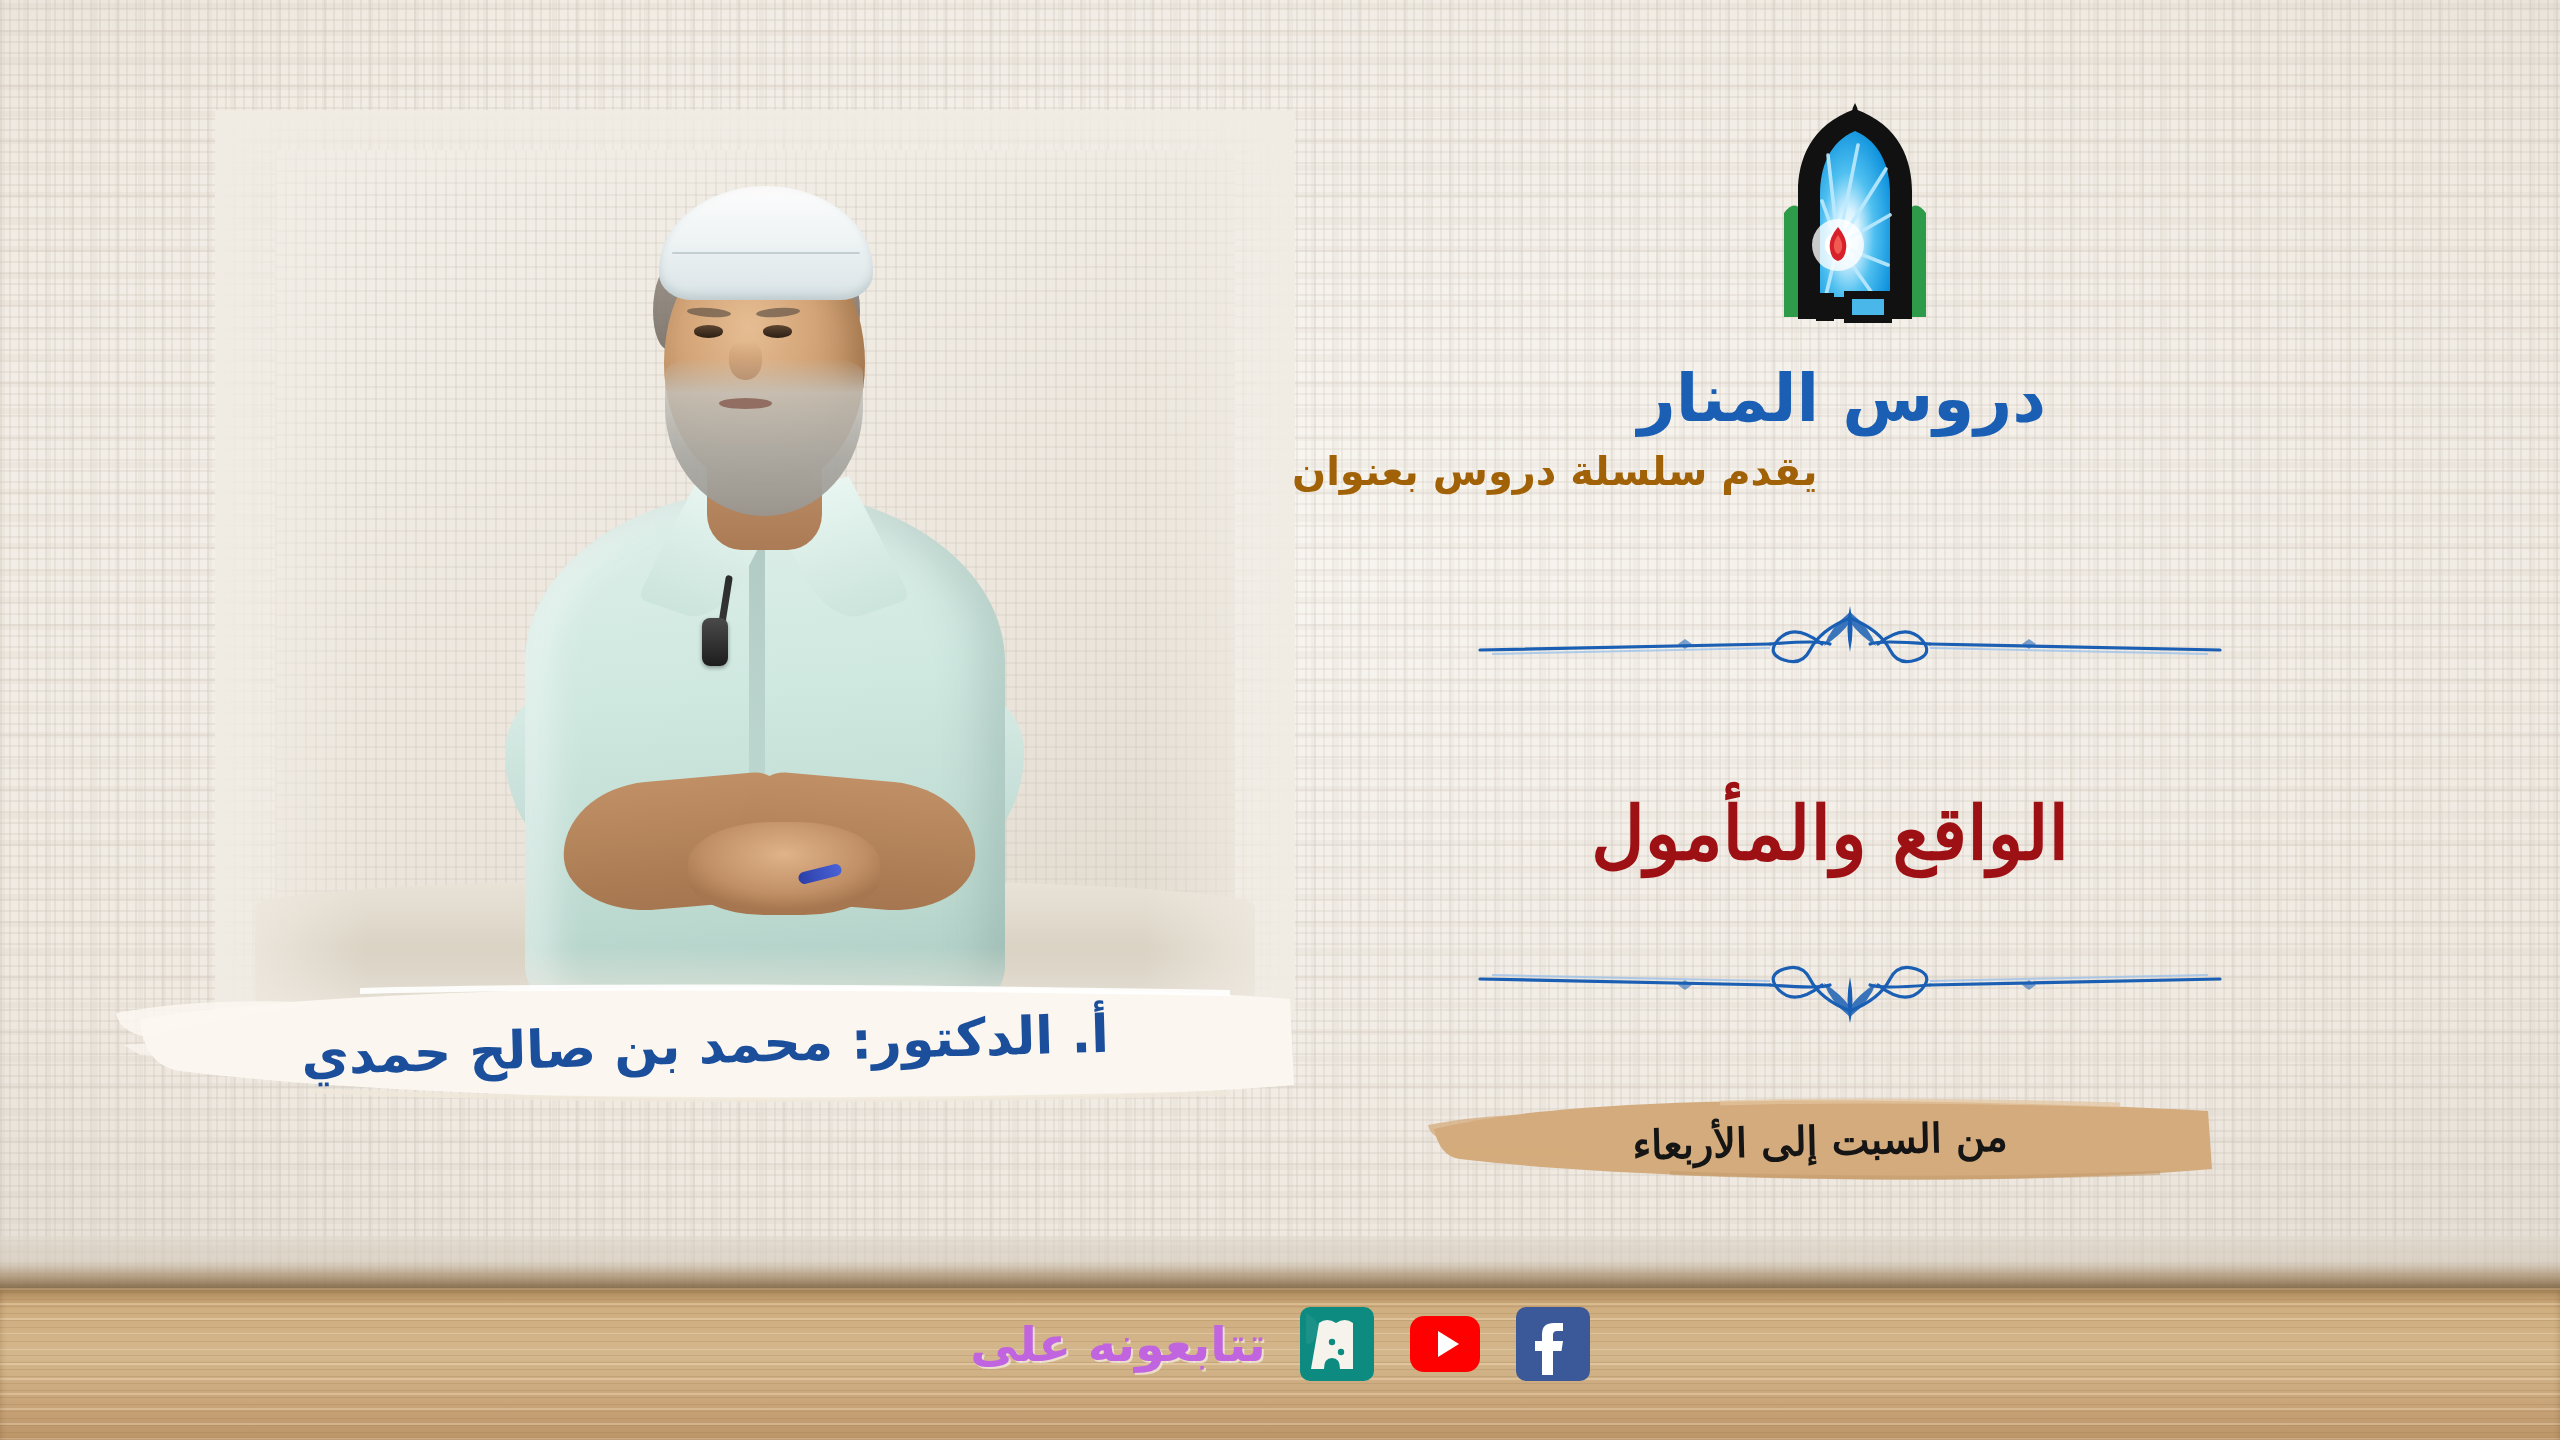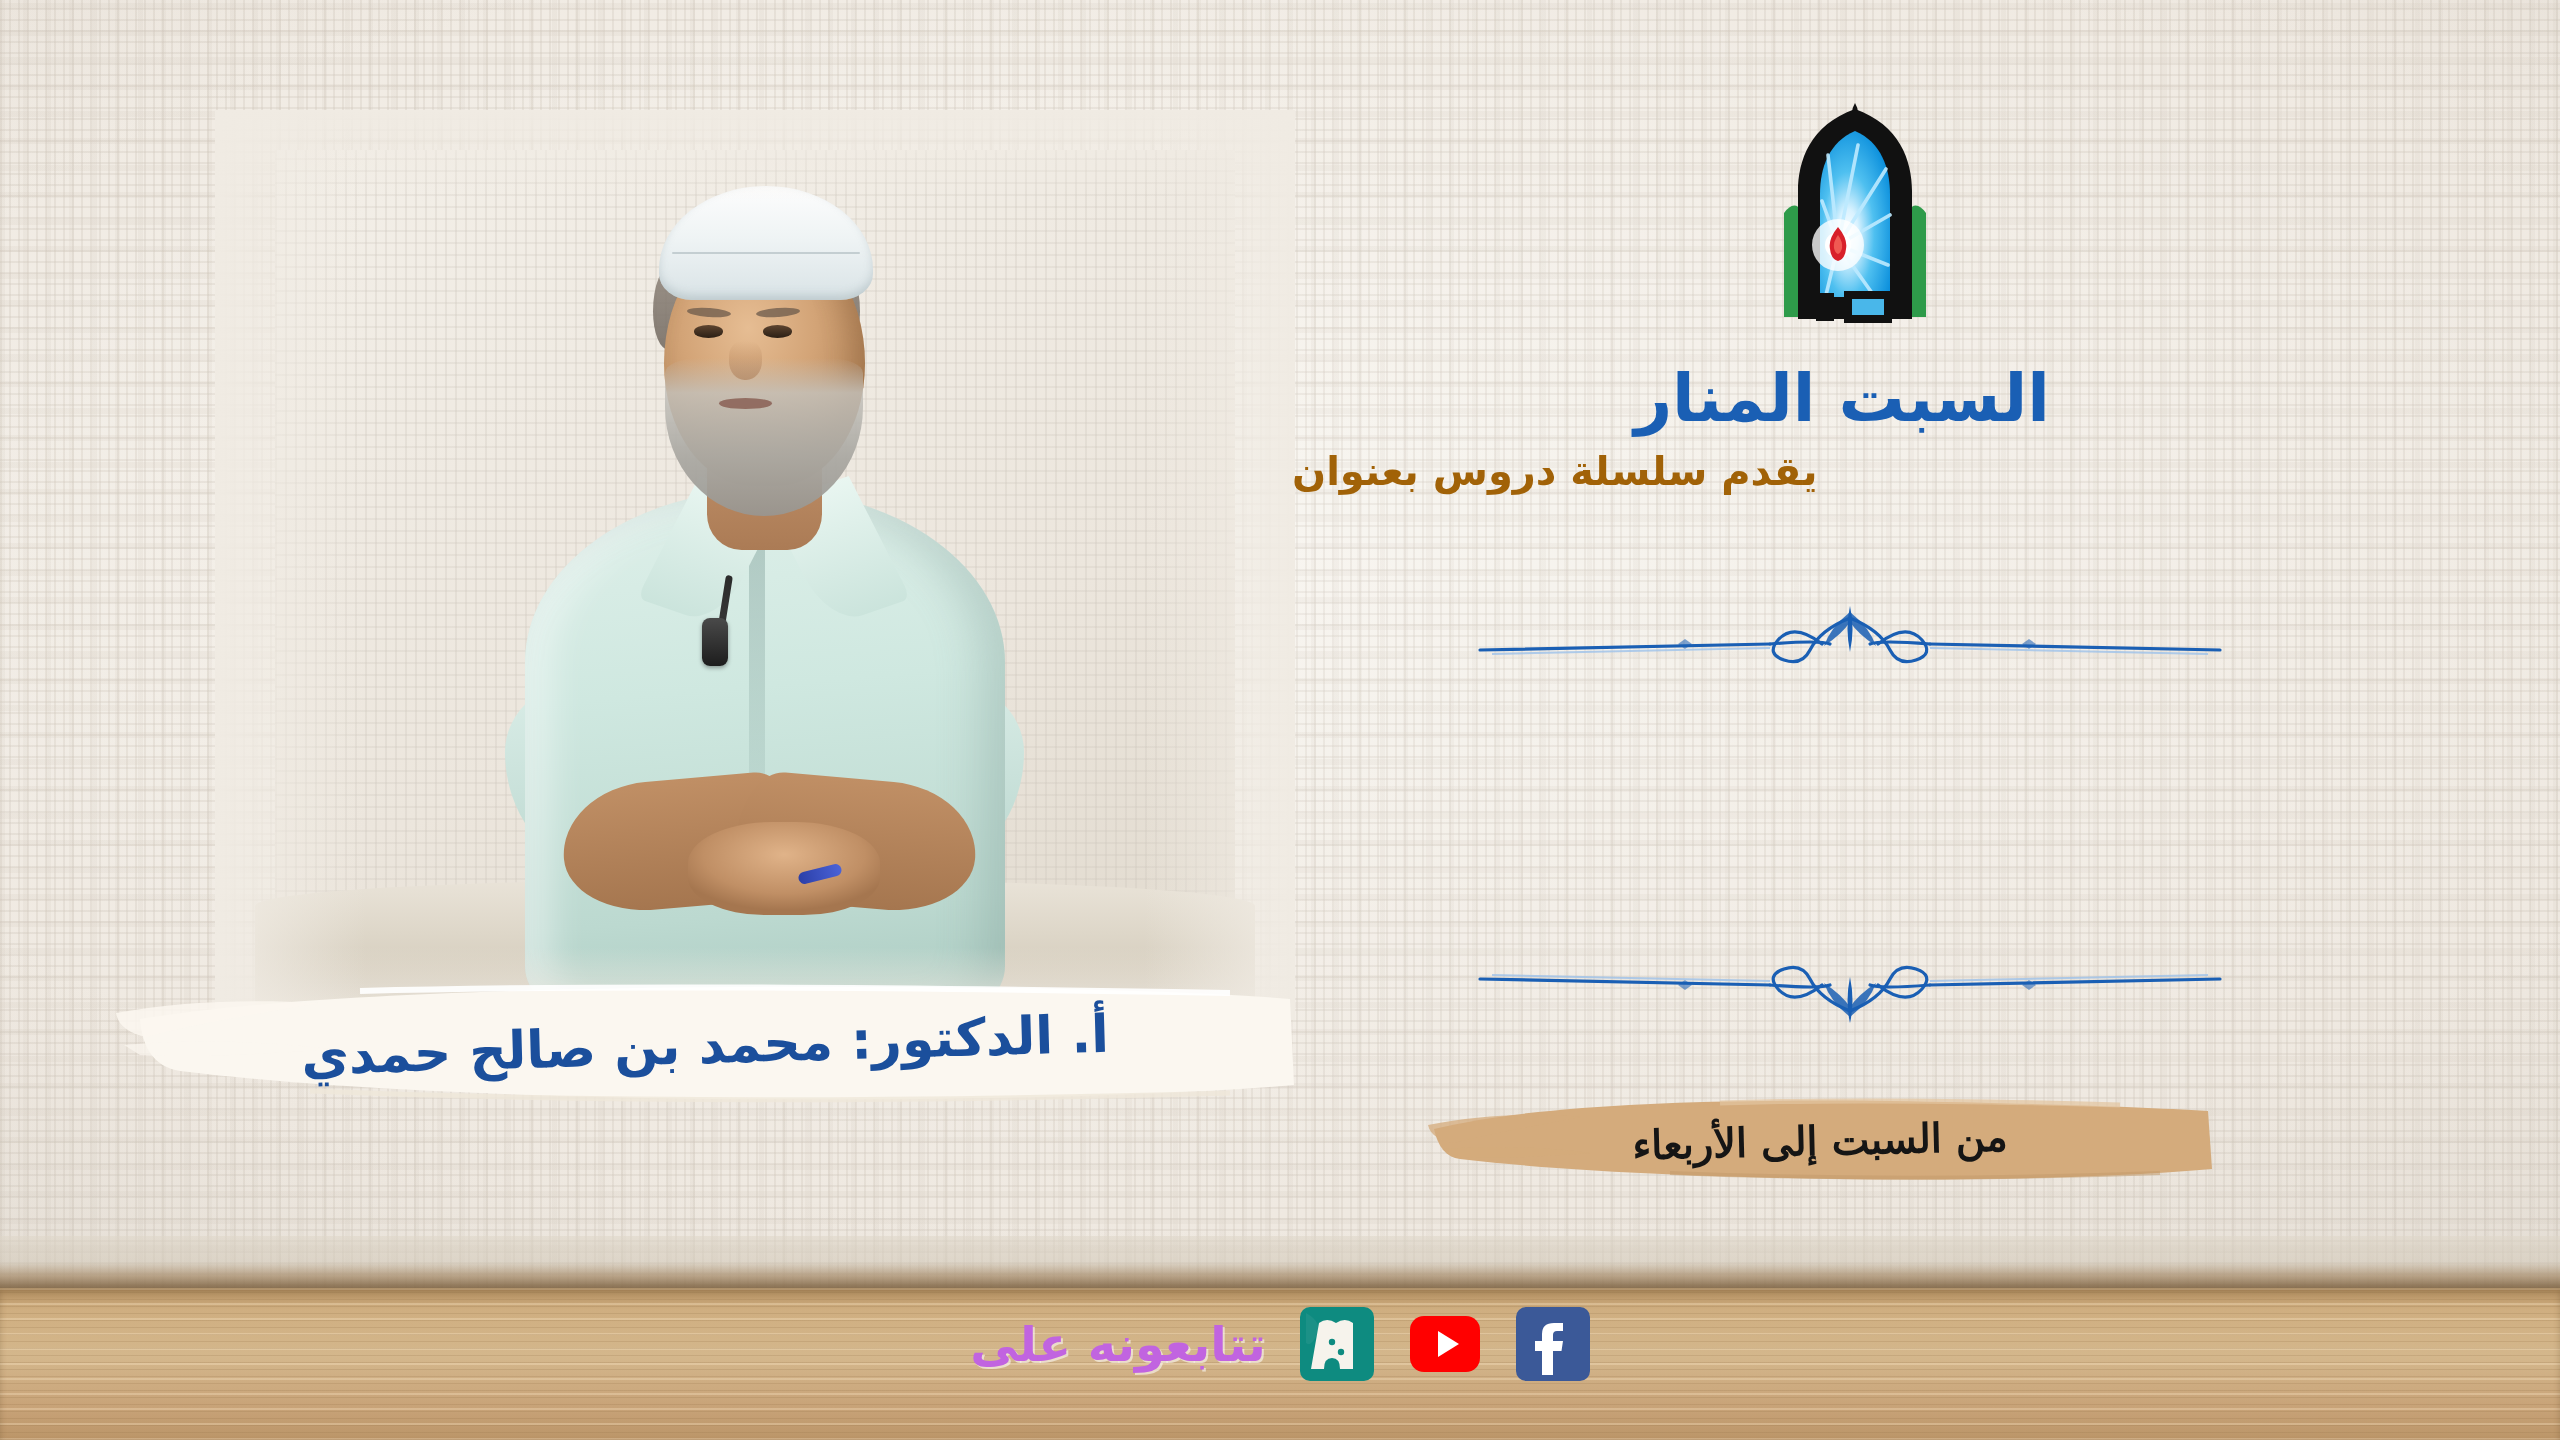--- a/index.html
+++ b/index.html
@@ -325,21 +325,21 @@
 
       <path d="M98 132 q10 12 8 22 q-1 10 -8 12 q-7 -2 -8 -12 q-2 -10 8 -22 z" fill="#d8202a"></path>
       <path d="M98 140 q5 7 4 13 q-1 5 -4 6 q-3 -1 -4 -6 q-1 -6 4 -13 z" fill="#f05a52"></path>
 
       <path d="M76 198 h18 v28 h-18 z" fill="#111"></path>
       <path d="M104 196 h48 v32 h-48 z M112 204 h32 v16 h-32 z" fill="#111"></path>
       <rect x="112" y="204" width="32" height="16" fill="#49b7ea"></rect>
     </svg>
   </div>
 
-  <div class="mosque-name">السبت المنار</div>
+  <div class="mosque-name">دروس المنار</div>
   <div class="presents">يقدم سلسلة دروس بعنوان</div>
 
   <div class="divider top">
     <svg viewBox="0 0 760 74" width="760" height="74" aria-hidden="true">
       <g fill="none" stroke="#1a5fb4" stroke-width="3.2" stroke-linecap="round">
         <path d="M10 50 L300 44"></path>
         <path d="M750 50 L460 44"></path>
         <path d="M300 44 q50 -4 60 0"></path>
         <path d="M460 44 q-50 -4 -60 0"></path>
         <path d="M352 44 q-28 -22 -44 -4 q-12 14 6 20 q18 6 26 -10 q10 -20 40 -32"></path>
@@ -352,20 +352,21 @@
         <path d="M208 44 l7 -5 l7 5 l-7 5z"></path>
         <path d="M552 44 l7 -5 l7 5 l-7 5z"></path>
       </g>
       <g stroke="#9dc2ea" stroke-width="2" fill="none" opacity=".8">
         <path d="M22 54 L300 48"></path>
           <path d="M738 54 L460 48"></path>
       </g>
     </svg>
   </div>
 
+  <div class="title-sub">الواقع والمأمول</div>
 
   <div class="divider bot">
     <svg viewBox="0 0 760 74" width="760" height="74" aria-hidden="true">
       <g fill="none" stroke="#1a5fb4" stroke-width="3.2" stroke-linecap="round">
         <path d="M10 50 L300 44"></path>
         <path d="M750 50 L460 44"></path>
         <path d="M300 44 q50 -4 60 0"></path>
         <path d="M460 44 q-50 -4 -60 0"></path>
         <path d="M352 44 q-28 -22 -44 -4 q-12 14 6 20 q18 6 26 -10 q10 -20 40 -32"></path>
         <path d="M408 44 q28 -22 44 -4 q12 14 -6 20 q-18 6 -26 -10 q-10 -20 -40 -32"></path>

